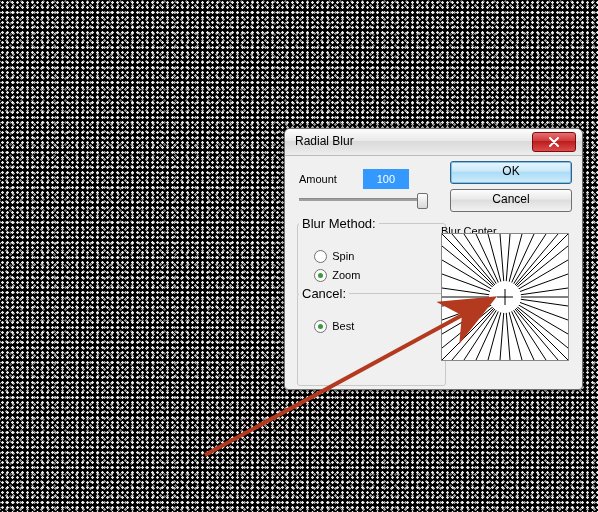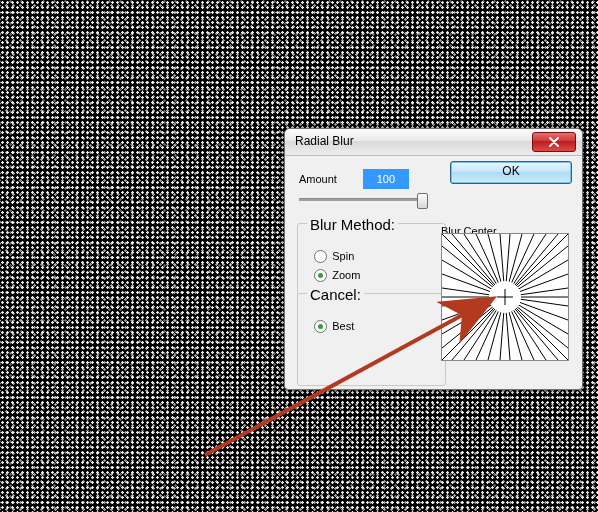--- a/index.html
+++ b/index.html
@@ -14,21 +14,21 @@
 .body{position:absolute;left:0;right:0;top:26px;bottom:0;padding:8px 10px 10px 10px}
 .amount-row{position:absolute;left:14px;top:14px;display:flex;align-items:center;gap:26px}
 .amount-input{width:40px;height:16px;border:1px solid #7a9ccf;background:#fff;color:#000;font-size:11px;text-align:center;outline:1px solid #3399ff;outline-offset:-1px}
 .amount-input.sel{background:#3399ff;color:#fff}
 .slider{position:absolute;left:14px;top:38px;width:128px;height:12px}
 .slider-track{position:absolute;left:0;right:0;top:5px;height:2px;background:#a0a0a0;border-top:1px solid #8a8a8a}
 .slider-thumb{position:absolute;top:0;width:9px;height:14px;background:linear-gradient(#fdfdfd,#d8d8d8);border:1px solid #707070;border-radius:2px}
 .btn{position:absolute;right:10px;width:120px;height:21px;border:1px solid #707070;border-radius:3px;background:linear-gradient(#fdfdfd,#e8e8e8 45%,#dcdcdc 46%,#f2f2f2);text-align:center;line-height:19px;font-size:12px;cursor:pointer}
 .btn.primary{border:1px solid #2c628b;box-shadow:0 0 0 1px #7cc0e8 inset;background:linear-gradient(#eaf6fd,#c8e8f9 45%,#a9dbf6 46%,#d0ecfa)}
 .group{position:absolute;left:10px;width:130px;border:1px solid #c9c9c9;border-radius:3px;background:#f0f0f0}
-.group .legend{position:absolute;top:-8px;left:9px;background:#f0f0f0;padding:0 3px;font-size:15px}
+.group .legend{position:absolute;top:-8px;left:1px;background:#f0f0f0;padding:0 3px;font-size:13px}
 .group.method{top:68px;height:62px}
 .group.quality{top:138px;height:80px}
 .radio-row{display:flex;align-items:center;gap:5px;margin:2px 0 0 8px;height:17px}
 .radio-row:first-of-type{margin-top:20px}
 .radio{width:11px;height:11px;border:1px solid #707070;border-radius:50%;background:#fff;display:inline-flex;align-items:center;justify-content:center;cursor:pointer}
 .radio.checked::after{content:"";width:5px;height:5px;border-radius:50%;background:#3a9b3a}
 .center-label{position:absolute;left:156px;top:70px;font-size:11px}
 .center-box{position:absolute;left:156px;top:78px;width:126px;height:126px;background:#fff;border:1px solid #888;overflow:hidden;cursor:crosshair}
 .arrow-svg{position:absolute;left:0;top:0;pointer-events:none}
 </style>
@@ -54,20 +54,21 @@
         <span>Amount</span>
         <input class="amount-input sel" value="100" style="">
       </div>
 
       <div class="slider">
         <div class="slider-track"></div>
         <div class="slider-thumb" style="left:118px"></div>
       </div>
 
       <div class="btn primary" style="top:6px"><span>OK</span></div>
+      <div class="btn" style="top:34px"><span>Cancel</span></div>
 
       <fieldset class="group method">
         <span class="legend">Blur Method:</span>
         <div class="radio-row">
           <span class="radio"></span>
           <span>Spin</span>
         </div>
         <div class="radio-row">
           <span class="radio checked"></span>
           <span>Zoom</span>

